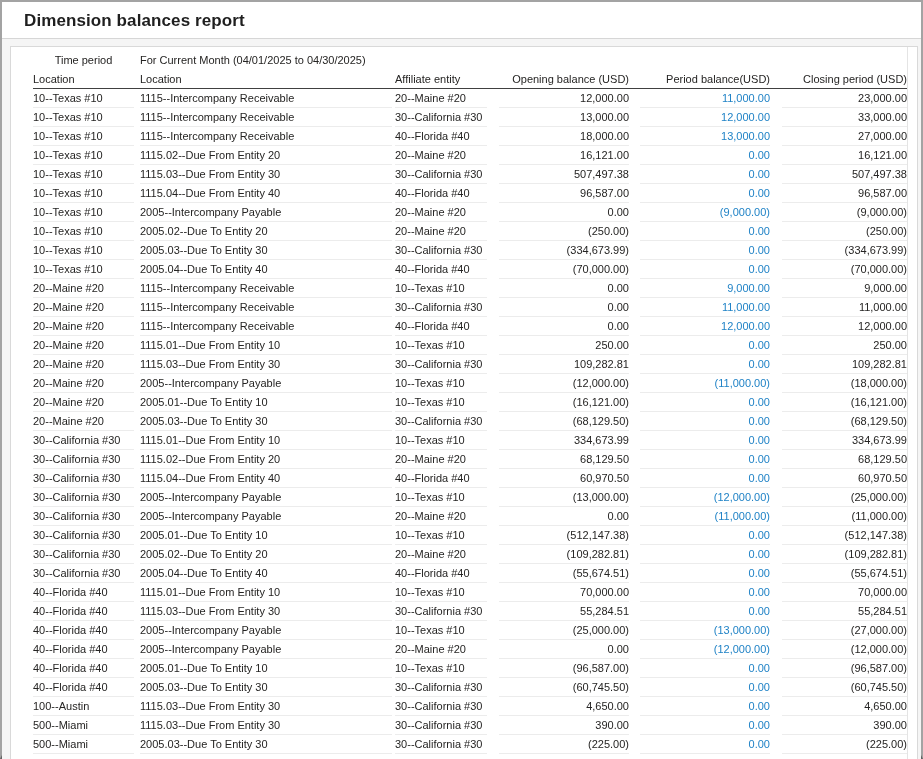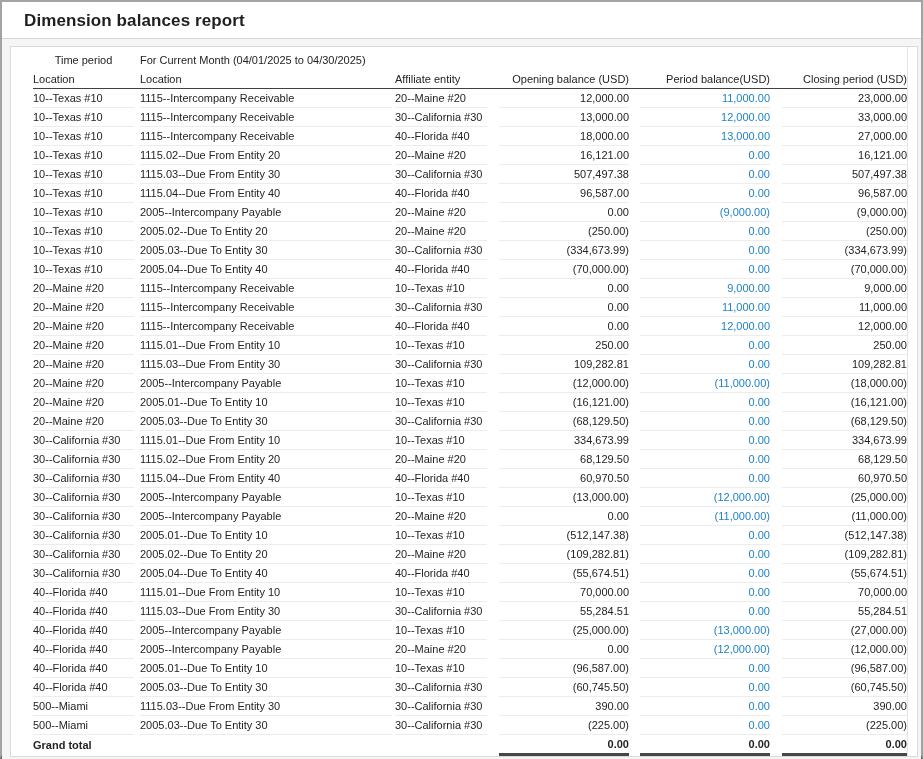--- a/index.html
+++ b/index.html
@@ -518,20 +518,33 @@
               <td></td>
               <td class="cell lt">30--California #30</td>
               <td></td>
               <td class="cell num open">(60,745.50)</td>
               <td></td>
               <td class="cell num per blue">0.00</td>
               <td></td>
               <td class="cell num close">(60,745.50)</td>
             </tr>
             <tr class="data-row">
+              <td class="cell lt">100--Austin</td>
+              <td></td>
+              <td class="cell lt">1115.03--Due From Entity 30</td>
+              <td></td>
+              <td class="cell lt">30--California #30</td>
+              <td></td>
+              <td class="cell num open">4,650.00</td>
+              <td></td>
+              <td class="cell num per blue">0.00</td>
+              <td></td>
+              <td class="cell num close">4,650.00</td>
+            </tr>
+            <tr class="data-row">
               <td class="cell lt">500--Miami</td>
               <td></td>
               <td class="cell lt">1115.03--Due From Entity 30</td>
               <td></td>
               <td class="cell lt">30--California #30</td>
               <td></td>
               <td class="cell num open">390.00</td>
               <td></td>
               <td class="cell num per blue">0.00</td>
               <td></td>

